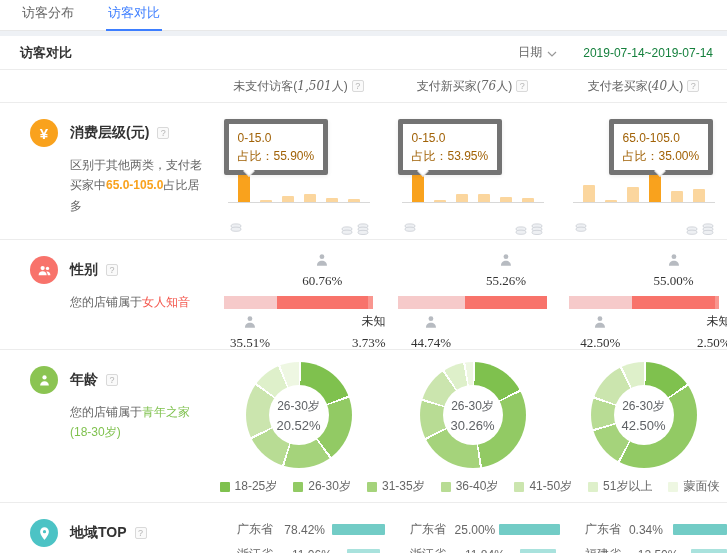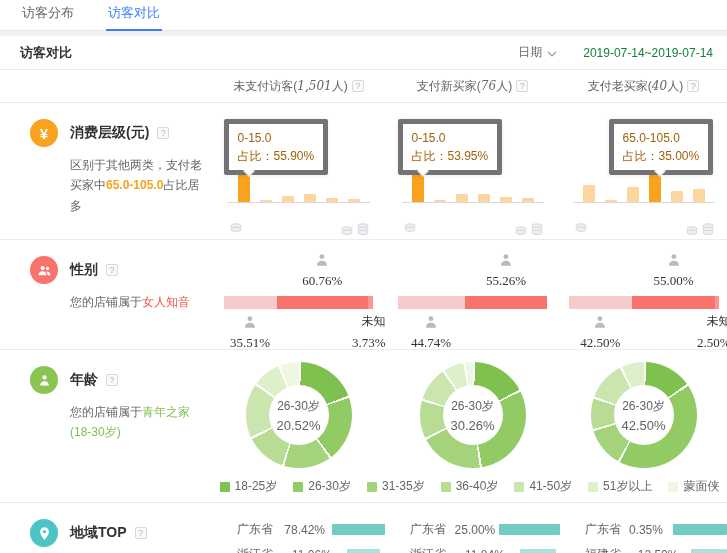--- a/index.html
+++ b/index.html
@@ -420,21 +420,21 @@
         </div>
         <div class="region-row">
           <span class="r-name">浙江省</span>
           <span class="r-val">11.84%</span>
           <span class="r-bar" style="width: 36px; background: rgb(169, 226, 221);"></span>
         </div>
       </div>
     <div class="region-cell">
         <div class="region-row">
           <span class="r-name">广东省</span>
-          <span class="r-val">0.35%</span>
+          <span class="r-val">0.34%</span>
           <span class="r-bar" style="width: 68px; background: rgb(114, 204, 198);"></span>
         </div>
         <div class="region-row">
           <span class="r-name">福建省</span>
           <span class="r-val">12.50%</span>
           <span class="r-bar" style="width: 38px; background: rgb(169, 226, 221);"></span>
         </div>
       </div>
   </div>
 </div>

